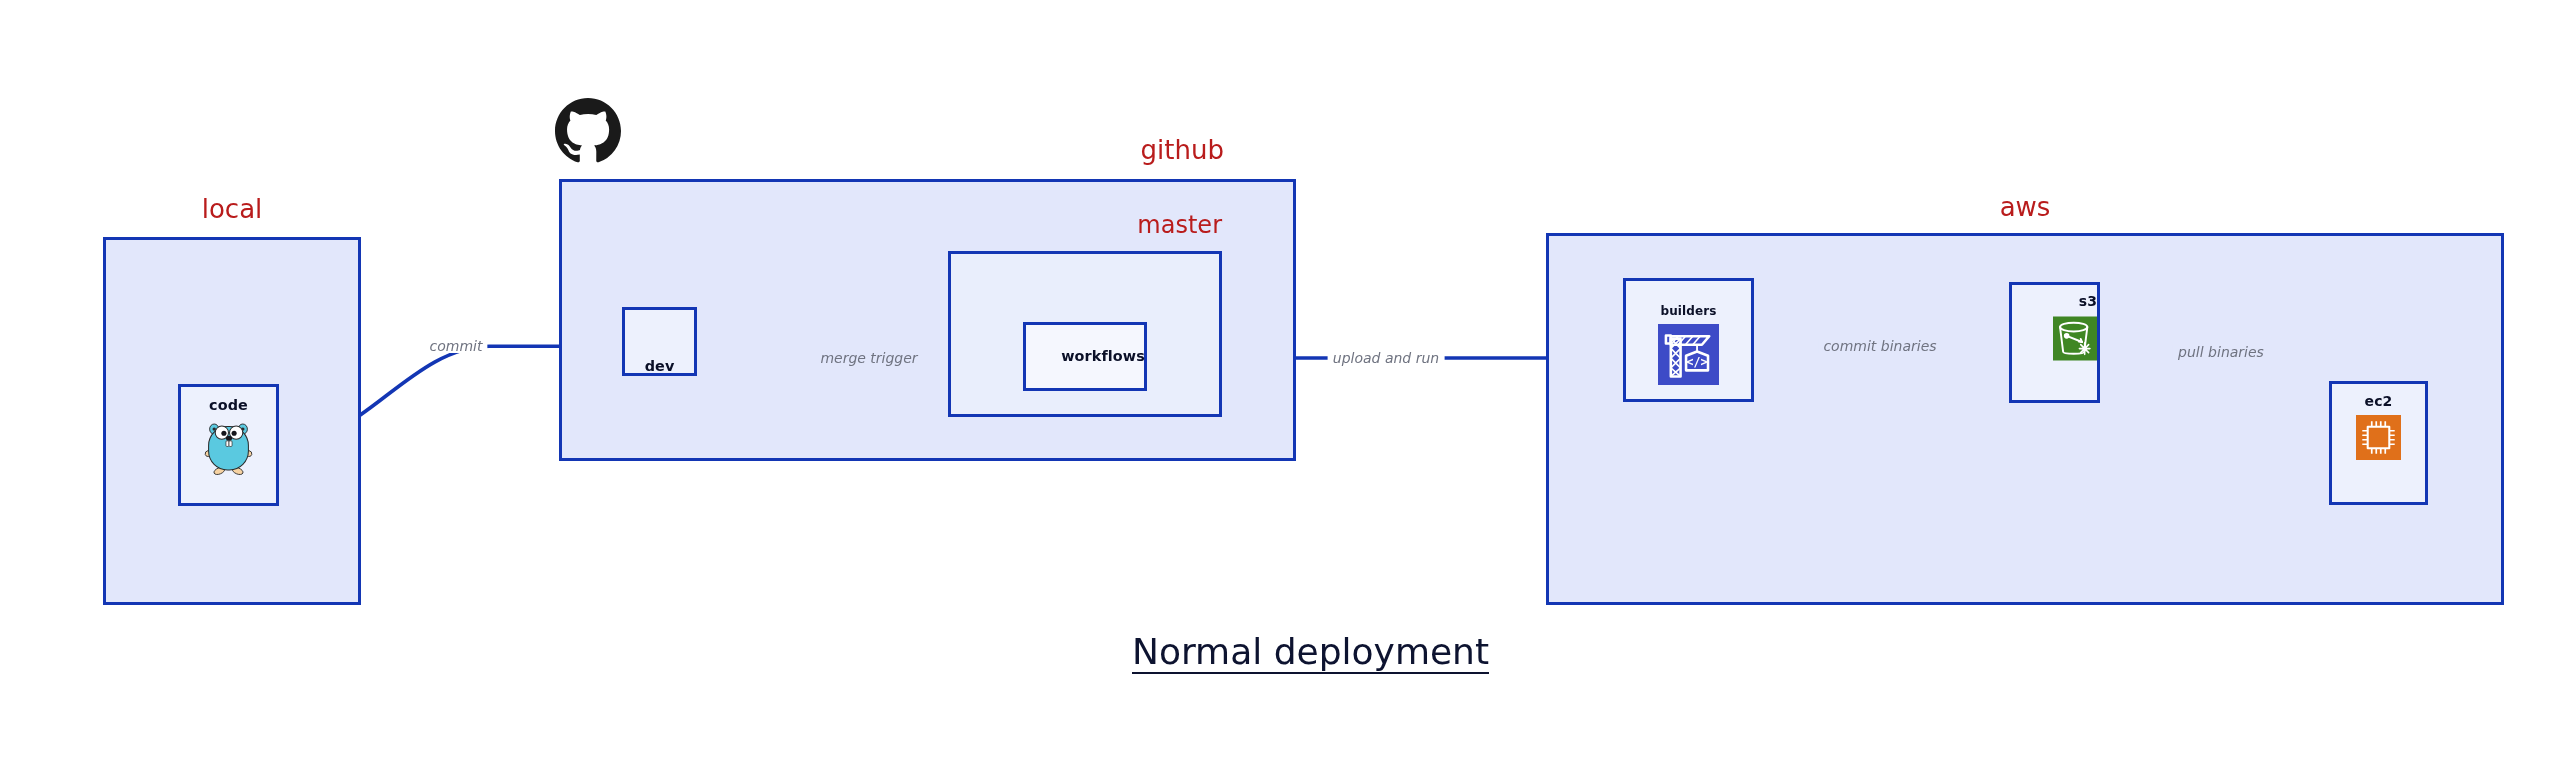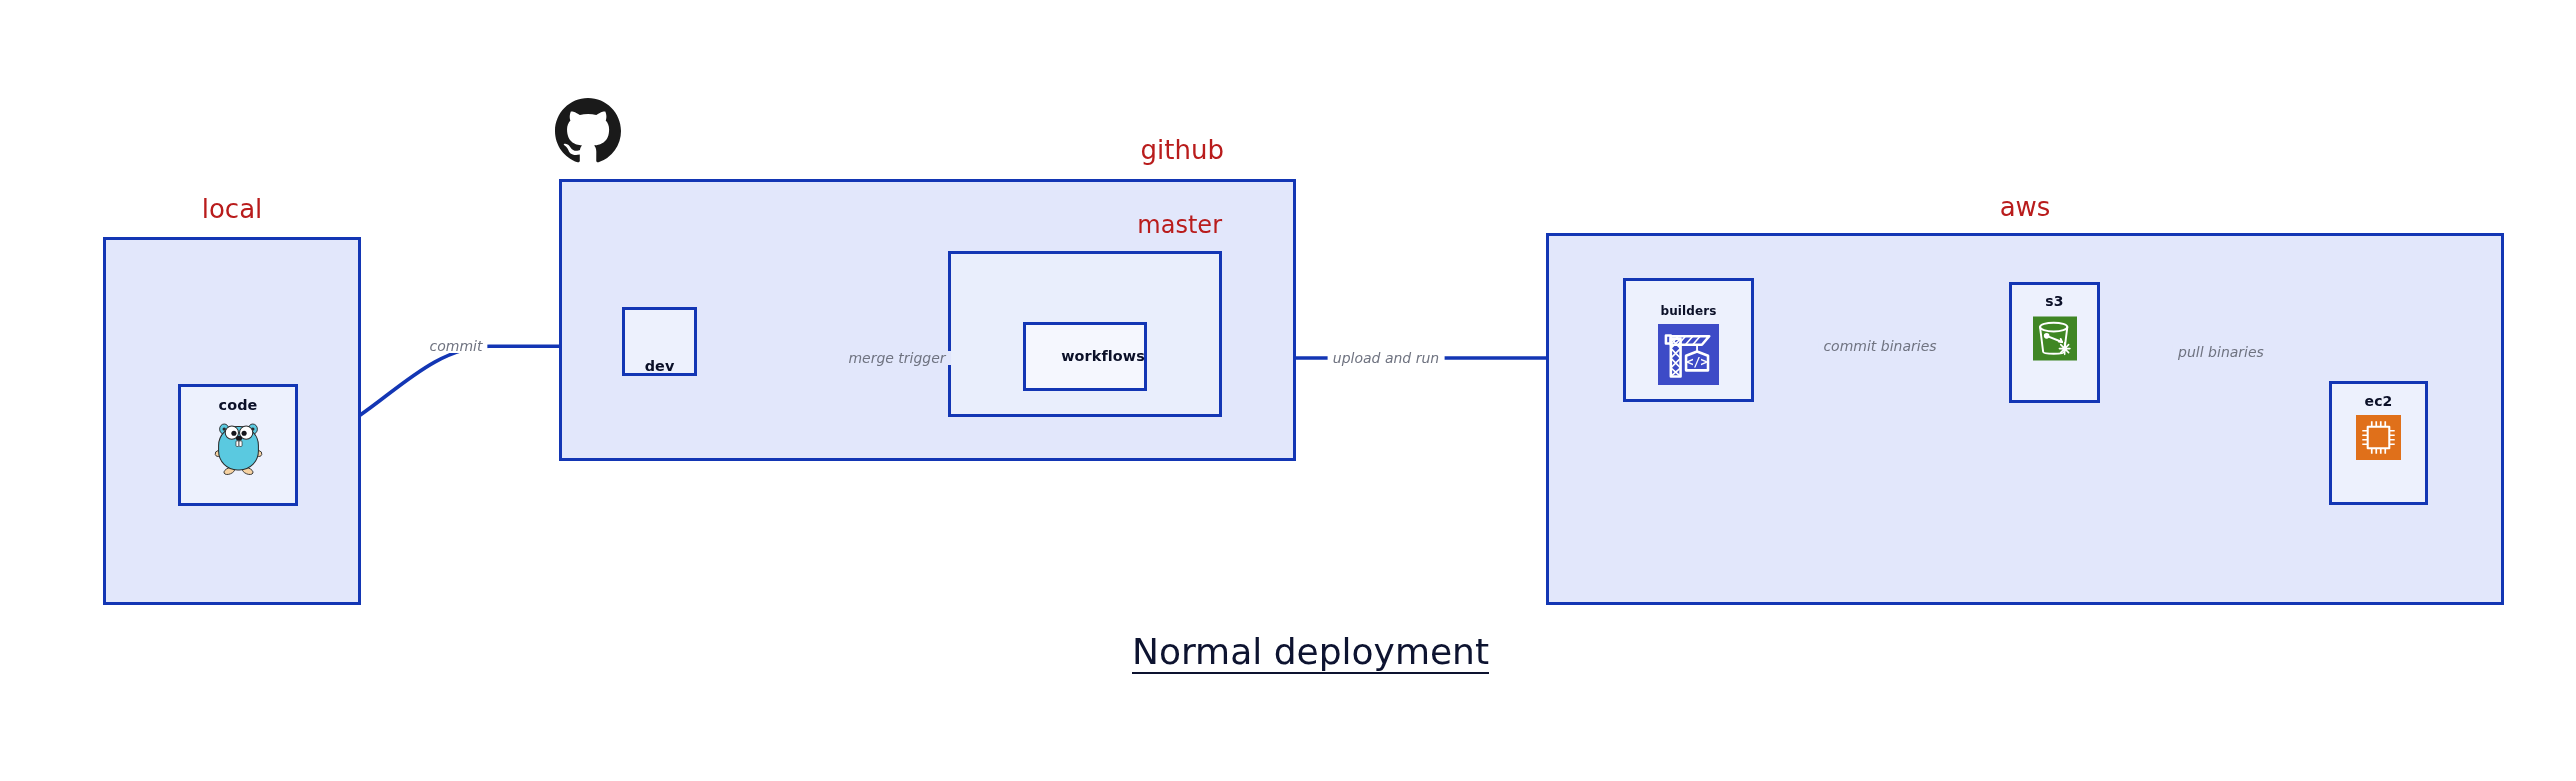--- a/index.html
+++ b/index.html
@@ -52,21 +52,21 @@
     <path d="M2225,695 L3144,695" fill="none" stroke="#1336b4" stroke-width="7" marker-end="url(#arrow)"></path>
 
     <path d="M3400,672 L3894,672" fill="none" stroke="#1336b4" stroke-width="7" marker-end="url(#arrow)"></path>
 
     <path d="M4075,672 C4210,672 4270,690 4330,710 C4420,740 4470,790 4516,825" fill="none" stroke="#1336b4" stroke-width="7" marker-end="url(#arrow)"></path>
   </svg>
 
   <div class="group" style="left:103px;top:237px;width:258px;height:368px;"></div>
   <div class="group-label" style="left:103px;top:196px;width:258px;text-align:center;font-size:26px;">local</div>
 
-  <div class="node" style="left:178px;top:384px;width:120px;height:122px;">
+  <div class="node" style="left:178px;top:384px;width:101px;height:122px;">
     <div class="node-title" style="font-size:14.4px;margin-top:11.3px;">code</div>
     <div class="node-icon" style="margin-top:8.2px;">
       <svg class="plate" width="49" height="54" viewBox="0 0 96 104">
 
         <ellipse cx="11" cy="62" rx="9" ry="6" fill="#f6d2a2" stroke="#2b2b2b" stroke-width="1.6" transform="rotate(-18 11 62)"></ellipse>
         <ellipse cx="85" cy="62" rx="9" ry="6" fill="#f6d2a2" stroke="#2b2b2b" stroke-width="1.6" transform="rotate(18 85 62)"></ellipse>
 
         <ellipse cx="30" cy="97" rx="11" ry="6" fill="#f6d2a2" stroke="#2b2b2b" stroke-width="1.6" transform="rotate(-22 30 97)"></ellipse>
         <ellipse cx="66" cy="97" rx="11" ry="6" fill="#f6d2a2" stroke="#2b2b2b" stroke-width="1.6" transform="rotate(22 66 97)"></ellipse>
 
@@ -136,21 +136,21 @@
 
           <path d="M64 34 L64 45" stroke-width="3"></path>
 
           <path d="M46 52 L64 45 L82 52 L82 76 L46 76 Z"></path>
         </g>
         <text x="64" y="69" font-size="19" font-weight="bold" fill="#ffffff" text-anchor="middle" font-family="DejaVu Sans Mono, monospace">&lt;/&gt;</text>
       </svg>
     </div>
   </div>
 
-  <div class="node" style="left:2009px;top:282px;width:91px;height:121px;">
+  <div class="node" style="left:2009px;top:282px;width:91px;height:121px;align-items:flex-end;">
     <div class="node-title" style="font-size:14px;margin-top:9.3px;">s3</div>
     <div class="node-icon" style="margin-top:7.2px;">
       <svg class="plate" width="44" height="47" viewBox="0 0 100 100">
         <rect x="0" y="0" width="100" height="100" fill="#3f8624"></rect>
         <g stroke="#ffffff" stroke-width="4.4" fill="none" stroke-linecap="round" stroke-linejoin="round">
           <ellipse cx="47" cy="24" rx="31" ry="10"></ellipse>
           <path d="M16 24 L23 80 C23 86 71 86 71 80 L78 24"></path>
           <path d="M31 44 L66 58"></path>
           <circle cx="31" cy="44" r="4.2" fill="#ffffff"></circle>
           <path d="M66 58 L59 57 M66 58 L63 51"></path>
@@ -178,21 +178,21 @@
 
           <path d="M26 35 L14 35 M26 45 L14 45 M26 55 L14 55 M26 65 L14 65" stroke-width="3.8"></path>
 
           <path d="M74 35 L86 35 M74 45 L86 45 M74 55 L86 55 M74 65 L86 65" stroke-width="3.8"></path>
         </g>
       </svg>
     </div>
   </div>
 
   <div class="edge-label nobg" style="left:456px;top:346px;font-size:14px;padding:0 5.2px;background:#ffffff;">commit</div>
-  <div class="edge-label ontint" style="left:869px;top:358px;font-size:14px;padding:0 5.2px;margin-left:28px;">merge trigger</div>
+  <div class="edge-label ontint" style="left:869px;top:358px;font-size:14px;padding:0 5.2px;">merge trigger</div>
   <div class="edge-label" style="left:1386px;top:358px;font-size:14px;padding:0 5.2px;">upload and run</div>
   <div class="edge-label ontint" style="left:1880px;top:346px;font-size:14px;padding:0 5.2px;">commit binaries</div>
   <div class="edge-label ontint" style="left:2221px;top:352px;font-size:14px;padding:0 5.2px;">pull binaries</div>
 
   <div class="diagram-title" style="left:1132px;top:633px;font-size:36px;">Normal deployment</div>
 
 </div>
 
 
 </body></html>

